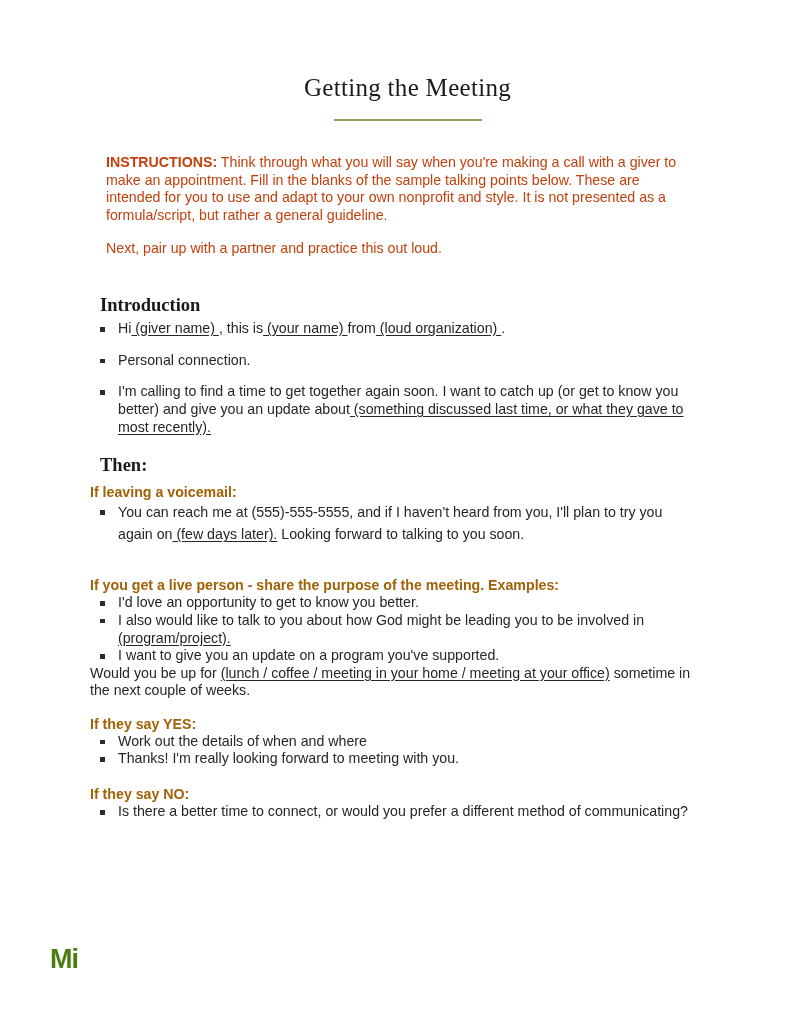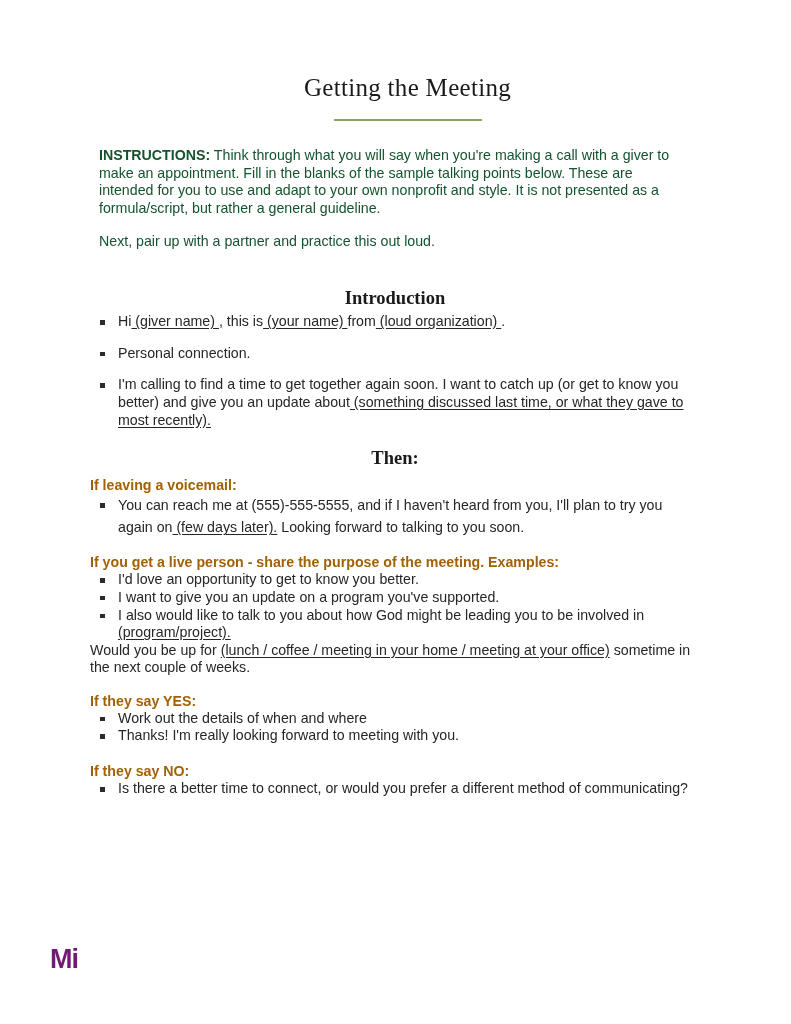--- a/index.html
+++ b/index.html
@@ -48,52 +48,51 @@
 
   
   .content {
     position: absolute;
     top: 138px;
     left: 90px;
     width: 610px;
   }
 
   p.para {
-    margin: 9px;
+    margin: 16px;
     font-size: 14.2px;
     line-height: 17.6px;
-    color: #14532d;
+    color: #c2410c;
   }
   p.para + p.para { margin-top: 16px; }
 
   .bold { font-weight: bold; }
 
   
   .serif-head {
     font-family: "Liberation Serif", serif;
     font-size: 18.5px;
     font-weight: 700;
     color: #1a1a1a;
     margin: 10px;
     line-height: 1.2;
-    text-align: center;
   }
   .h-introduction { margin-top: 36px; margin-bottom: 4px; }
   .h-then { margin-top: 18px; margin-bottom: 6px; }
 
   
   .sub-head {
     font-size: 14.2px;
     font-weight: bold;
     color: #a16207;
     margin: 0;
     line-height: 17px;
   }
   .sh-voicemail { margin-top: 8px; }
-  .sh-live     { margin-top: 16px; }
+  .sh-live     { margin-top: 32px; }
   .sh-yes      { margin-top: 16px; }
   .sh-no       { margin-top: 18px; }
 
   
   ul.bullets {
     list-style: none;
     margin: 0;
     padding: 0;
   }
   ul.bullets > li {
@@ -139,21 +138,21 @@
     height: 90px;
   }
   .logo {
     position: absolute;
     left: 50px;
     top: 12px;
     font-family: "Liberation Sans", sans-serif;
     font-weight: bold;
     font-size: 27px;
     letter-spacing: -1px;
-    color: #701a75;
+    color: #4d7c0f;
     line-height: 1;
     text-align: center;
   }
   .footer-text {
     position: absolute;
     right: 36px;
     top: 14px;
     text-align: right;
     color: #9a9a9a;
     font-size: 9.2px;
@@ -189,22 +188,22 @@
     <h2 class="serif-head h-then">Then:</h2>
 
     <p class="sub-head sh-voicemail">If leaving a voicemail:</p>
     <ul class="bullets airy">
       <li><span>You can reach me at (555)-555-5555, and if I haven't heard from you, I'll plan to try you again on</span><span class="blank"> (few days later).</span><span> Looking forward to talking to you soon.</span></li>
     </ul>
 
     <p class="sub-head sh-live">If you get a live person - share the purpose of the meeting. Examples:</p>
     <ul class="bullets tight">
       <li>I'd love an opportunity to get to know you better.</li>
+      <li><span>I also would like to talk to you about how God might be leading you to be involved in </span><span class="blank">(program/project).</span></li>
       <li>I want to give you an update on a program you've supported.</li>
-      <li><span>I also would like to talk to you about how God might be leading you to be involved in </span><span class="blank">(program/project).</span></li>
     </ul>
     <p class="flush"><span>Would you be up for </span><span class="blank"> (lunch / coffee / meeting in your home / meeting at your office)</span><span> sometime in the next couple of weeks.</span></p>
 
     <p class="sub-head sh-yes">If they say YES:</p>
     <ul class="bullets tight">
       <li>Work out the details of when and where</li>
       <li>Thanks! I'm really looking forward to meeting with you.</li>
     </ul>
 
     <p class="sub-head sh-no">If they say NO:</p>

